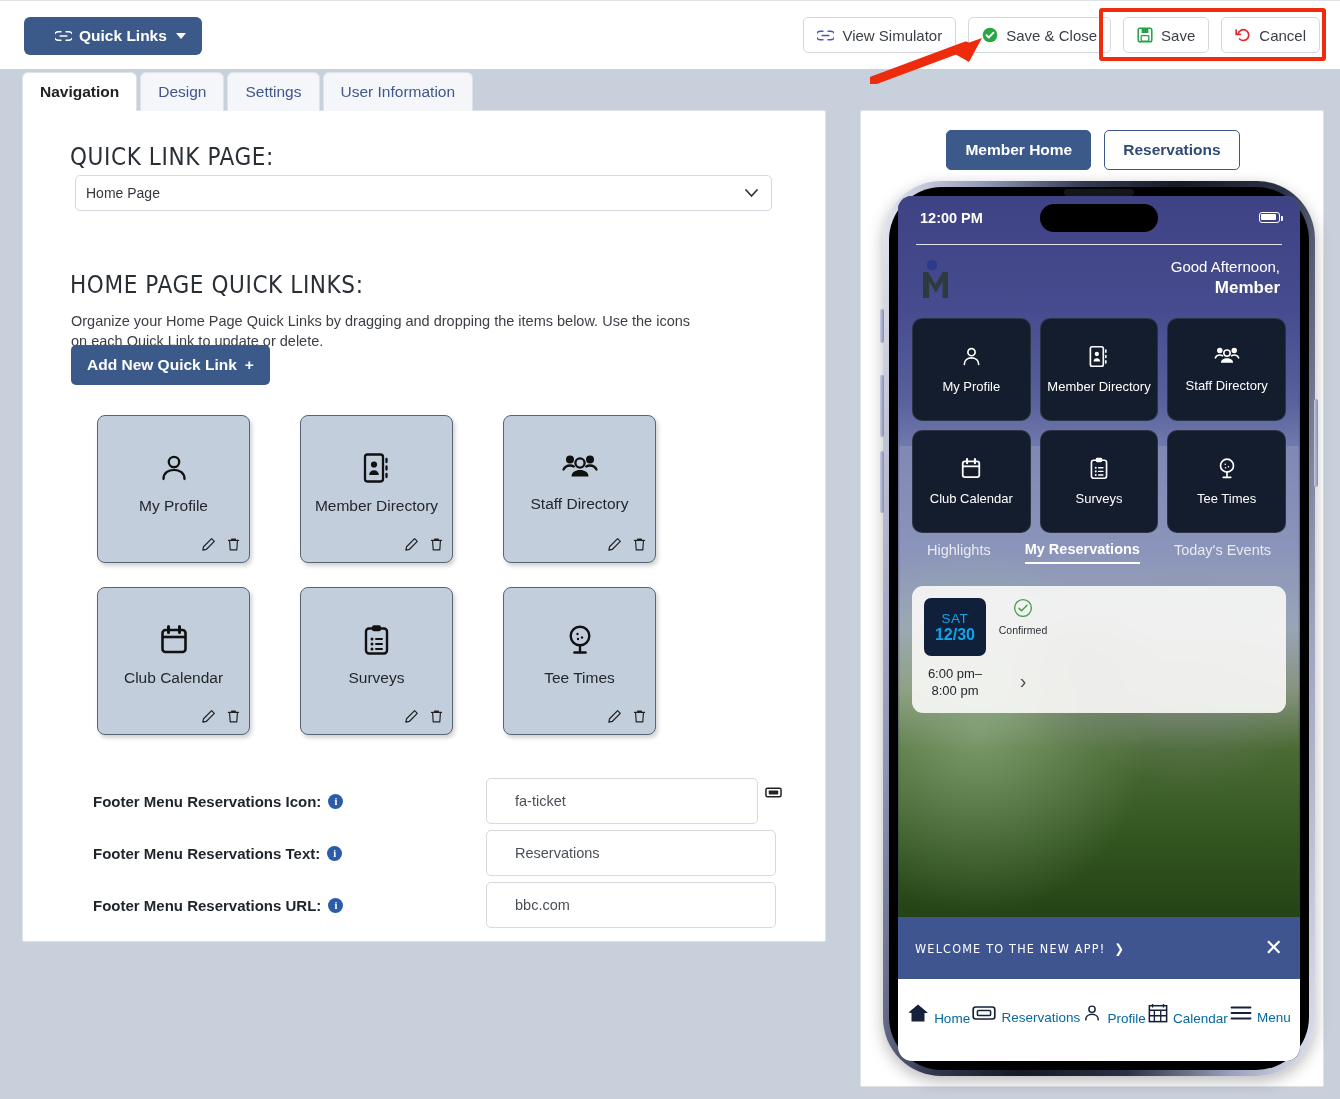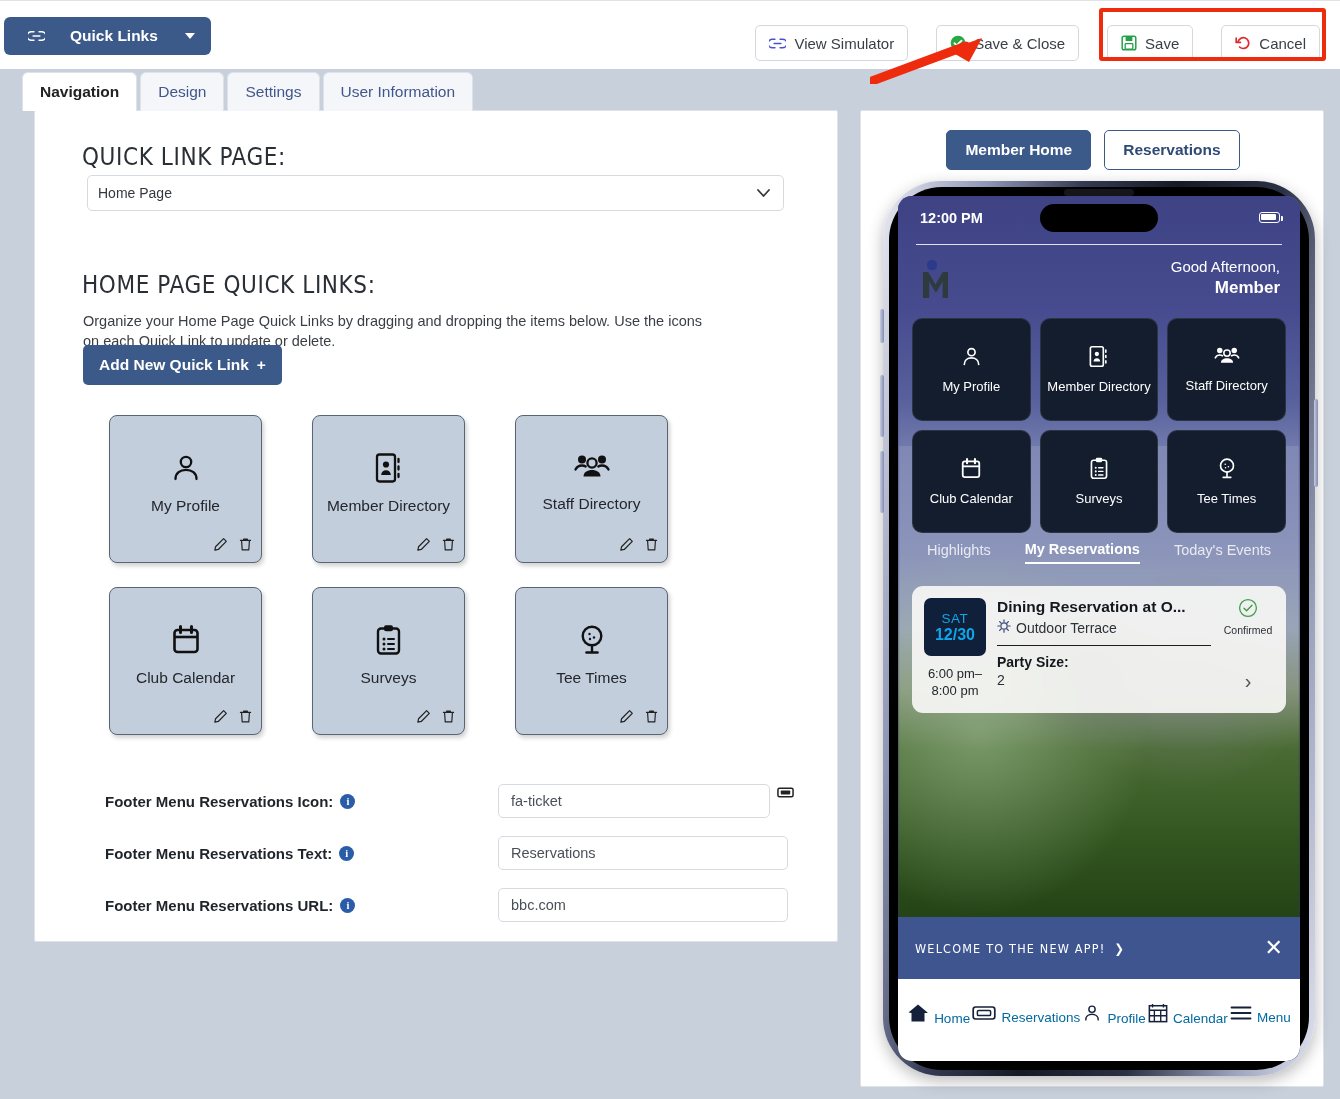--- a/index.html
+++ b/index.html
@@ -9,37 +9,37 @@
     background: #c8d0dc;
     overflow: hidden;
   }
 
   
   .topbar {
     position: absolute; top: 0; left: 0; width: 1340px; height: 69px;
     background: #ffffff; border-top: 1px solid #dfe3e8;
   }
   .quick-links-btn {
-    position: absolute; left: 4px; top: 16px;
+    position: absolute; left: 24px; top: 16px;
     background: #3c5a89; color: #fff;
     border: none; border-radius: 6px;
-    padding: 10px 16px 10px 24px;
+    padding: 10px 16px 10px 31px;
     font-size: 15.5px; font-weight: 700;
-    display: flex; align-items: center; gap: 25px;
+    display: flex; align-items: center; gap: 7px;
     cursor: pointer;
     font-family: "Liberation Sans", sans-serif;
   }
   .chain-ico { width: 17px; height: 12px; display:block; }
   .caret { width: 0; height: 0; border-left: 5px solid transparent;
            border-right: 5px solid transparent; border-top: 6px solid #fff;
            margin-left: 2px; }
 
   .top-actions {
-    position: absolute; right: 20px; top: 24px;
-    display: flex; align-items: center; gap: 28px;
+    position: absolute; right: 20px; top: 16px;
+    display: flex; align-items: center; gap: 12px;
   }
   .act-btn {
     background: #fff; border: 1px solid #d4d8de; border-radius: 5px;
     padding: 8px 13px; font-size: 15px; color: #3a3f45;
     display: flex; align-items: center; gap: 8px; cursor: pointer;
     white-space: nowrap; font-family: "Liberation Sans", sans-serif;
     height: 36px;
   }
   .act-btn.plain { border-color: #d4d8de; }
   .highlight-box {
@@ -63,21 +63,21 @@
     font-family: "Liberation Sans", sans-serif;
     position: relative; top: 1px;
   }
   .tab.active {
     background: #ffffff; color: #222; font-weight: 700;
     border-color: #dfe3e8; z-index: 4;
   }
 
   
   .left-panel {
-    position: absolute; top: 110px; left: 34px;
+    position: absolute; top: 110px; left: 22px;
     width: 804px; height: 832px;
     background: #fff; border: 1px solid #dfe3e8; border-radius: 2px;
   }
   .section-title {
     font-family: "DejaVu Sans Condensed","Liberation Sans", sans-serif;
     font-size: 24px; letter-spacing: 0.6px; color: #2a2f36;
     font-weight: 400;
   }
   .qlp-title { position: absolute; left: 47px; top: 32px; }
   .select-wrap { position: absolute; left: 52px; top: 64px; width: 697px; }
@@ -135,23 +135,23 @@
     display: flex; align-items: center; gap: 7px;
   }
   .info-i {
     width: 15px; height: 15px; border-radius: 50%;
     background: #2a5ca8; color: #fff; font-size: 10.5px; font-weight: 700;
     display: inline-flex; align-items: center; justify-content: center;
     font-family: "Liberation Serif", serif; cursor: pointer;
   }
   .finput {
     position: absolute; left: 393px;
-    width: 272px; height: 34px;
+    width: 272px; height: 46px;
     border: 1px solid #d6dae0; border-radius: 5px;
-    padding: 0 12px; font-size: 14.5px; color: #4a5057;
+    padding: 0 28px; font-size: 14.5px; color: #4a5057;
     font-family: "Liberation Sans", sans-serif; background:#fff;
   }
   .finput.wide { width: 290px; }
   .ticket-ico { position: absolute; left: 672px; top: 10px; }
 
   
   .right-panel {
     position: absolute; top: 110px; left: 860px;
     width: 464px; height: 977px;
     background: #fff; border: 1px solid #dfe3e8; border-radius: 2px;
@@ -664,35 +664,20 @@
           <div>
             <div class="rdate">
               <span class="d1">SAT</span>
               <span class="d2">12/30</span>
             </div>
             <div class="rtime">
               <div>6:00 pm–</div>
               <div>8:00 pm</div>
             </div>
           </div>
-          <div class="rbody">
-            <div class="rtitle">Dining Reservation at O...</div>
-            <div class="rloc">
-              <span>
-                <svg width="14" height="14" viewBox="0 0 16 16">
-                    <circle cx="8" cy="8" r="3.6" fill="none" stroke="#3a4d7a" stroke-width="1.4"></circle>
-                    <path d="M8 1v2.2M8 12.8V15M1 8h2.2M12.8 8H15M3 3l1.6 1.6M11.4 11.4L13 13M13 3l-1.6 1.6M4.6 11.4L3 13" stroke="#3a4d7a" stroke-width="1.4" stroke-linecap="round"></path>
-                  </svg>
-              </span>
-              <span>Outdoor Terrace</span>
-            </div>
-            <div class="rdiv"></div>
-            <div class="rparty">Party Size:</div>
-            <div class="rpartyv">2</div>
-          </div>
           <div class="rright">
             <div style="text-align:center;">
               <span>
                 <svg width="20" height="20" viewBox="0 0 20 20">
                     <circle cx="10" cy="10" r="8.4" fill="none" stroke="#3f9c46" stroke-width="1.3"></circle>
                     <path d="M6 10.2l2.6 2.6 5.4-5.5" stroke="#3f9c46" stroke-width="1.4" fill="none" stroke-linecap="round" stroke-linejoin="round"></path>
                   </svg>
               </span>
               <div class="rconf">Confirmed</div>
             </div>

